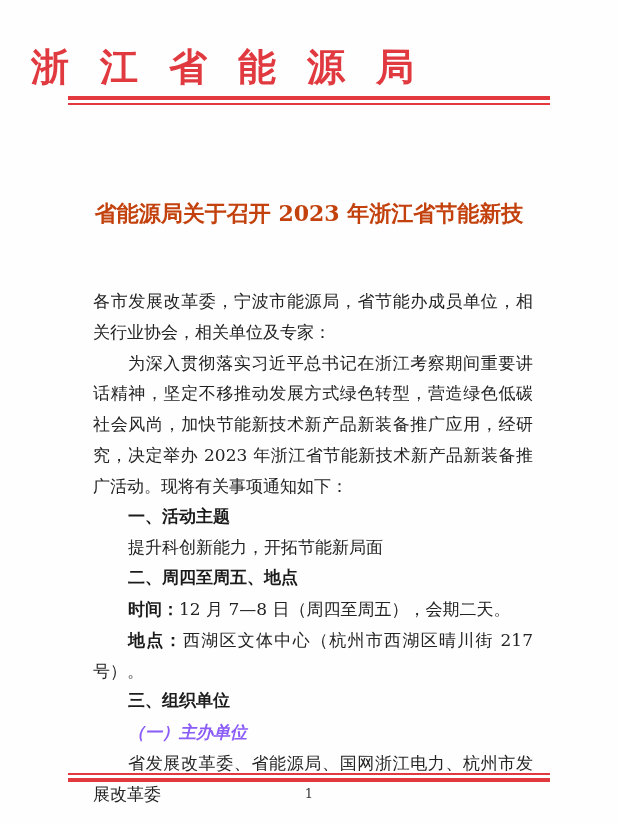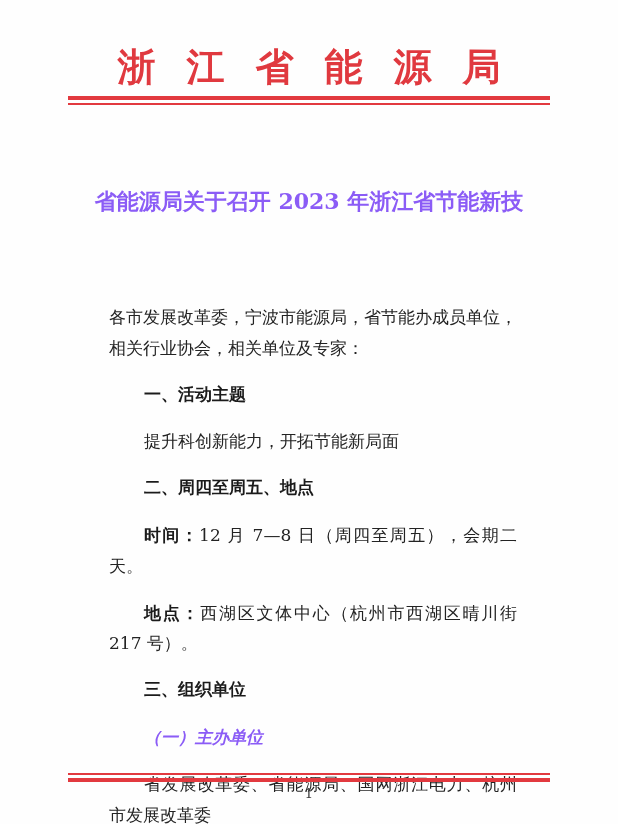--- a/index.html
+++ b/index.html
@@ -16,21 +16,21 @@
     font-family: "DejaVu Serif", serif;
     color: #222222;
   }
 
   
   .agency-title {
     position: absolute;
     top: 44px;
     left: 0;
     right: 0;
-    text-align: center;
+    text-align: left;
     font-family: "DejaVu Serif", serif;
     font-weight: bold;
     font-size: 38px;
     line-height: 46px;
     color: #e0393f;
     letter-spacing: 31px;
     text-indent: 31px;
     white-space: nowrap;
   }
   .rule {
@@ -43,41 +43,41 @@
   .rule .bar-gap   { height: 2.5px; background: transparent; }
   .rule-top    { top: 96px; }
   .rule-bottom { top: 773px; }
 
   
   .doc-title {
     position: absolute;
     top: 186px;
     left: 0;
     right: 0;
-    margin: 0;
+    margin: 12px;
     text-align: center;
     font-family: "DejaVu Serif", serif;
     font-weight: bold;
     font-size: 22px;
     line-height: 31px;
-    color: #8b5cf6;
+    color: #c2410c;
   }
 
   
   .body-block {
     position: absolute;
     top: 286px;
     left: 93px;
     width: 440px;
     font-size: 17px;
     line-height: 30.8px;
     text-align: justify;
     color: #232323;
   }
-  .body-block p { margin: 16px; }
+  .body-block p { margin: 0; }
   .indent { text-indent: 35px; }
   .h1 {
     font-family: Liberation Sans, sans-serif;
     font-weight: bold;
     color: #1b1b1b;
   }
   .h2 {
     font-family: "DejaVu Serif", serif;
     font-weight: bold;
     font-style: italic;
@@ -116,20 +116,21 @@
   </div>
 
   <h1 class="doc-title">
     <span>省能源局关于召开 2023 年浙江省节能新技</span><br>
   </h1>
 
   <div class="body-block">
 
     <p class="salutation">各市发展改革委，宁波市能源局，省节能办成员单位，相关行业协会，相关单位及专家：</p>
 
+    <p class="indent">为深入贯彻落实习近平总书记在浙江考察期间重要讲话精神，坚定不移推动发展方式绿色转型，营造绿色低碳社会风尚，加快节能新技术新产品新装备推广应用，经研究，决定举办 2023 年浙江省节能新技术新产品新装备推广活动。现将有关事项通知如下：</p>
 
     <p class="indent h1">一、活动主题</p>
 
     <p class="indent">提升科创新能力，开拓节能新局面</p>
 
     <p class="indent h1">二、周四至周五、地点</p>
 
     <p class="indent"><span class="lbl">时间：</span><span>12 月 7—8 日（周四至周五），会期二天。</span></p>
 
     <p class="indent"><span class="lbl">地点：</span><span>西湖区文体中心（杭州市西湖区晴川街 217 号）。</span></p>

